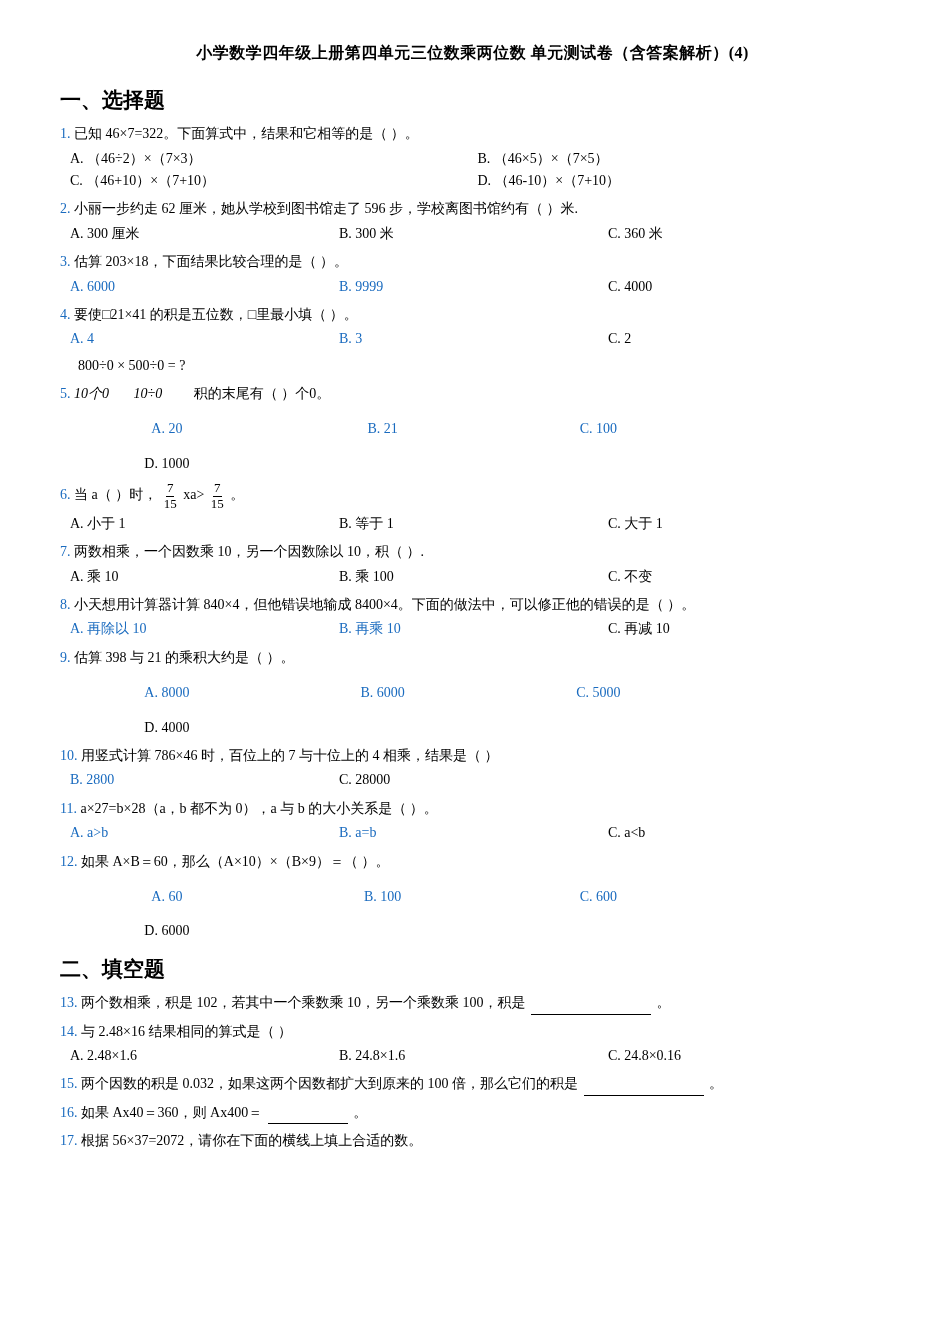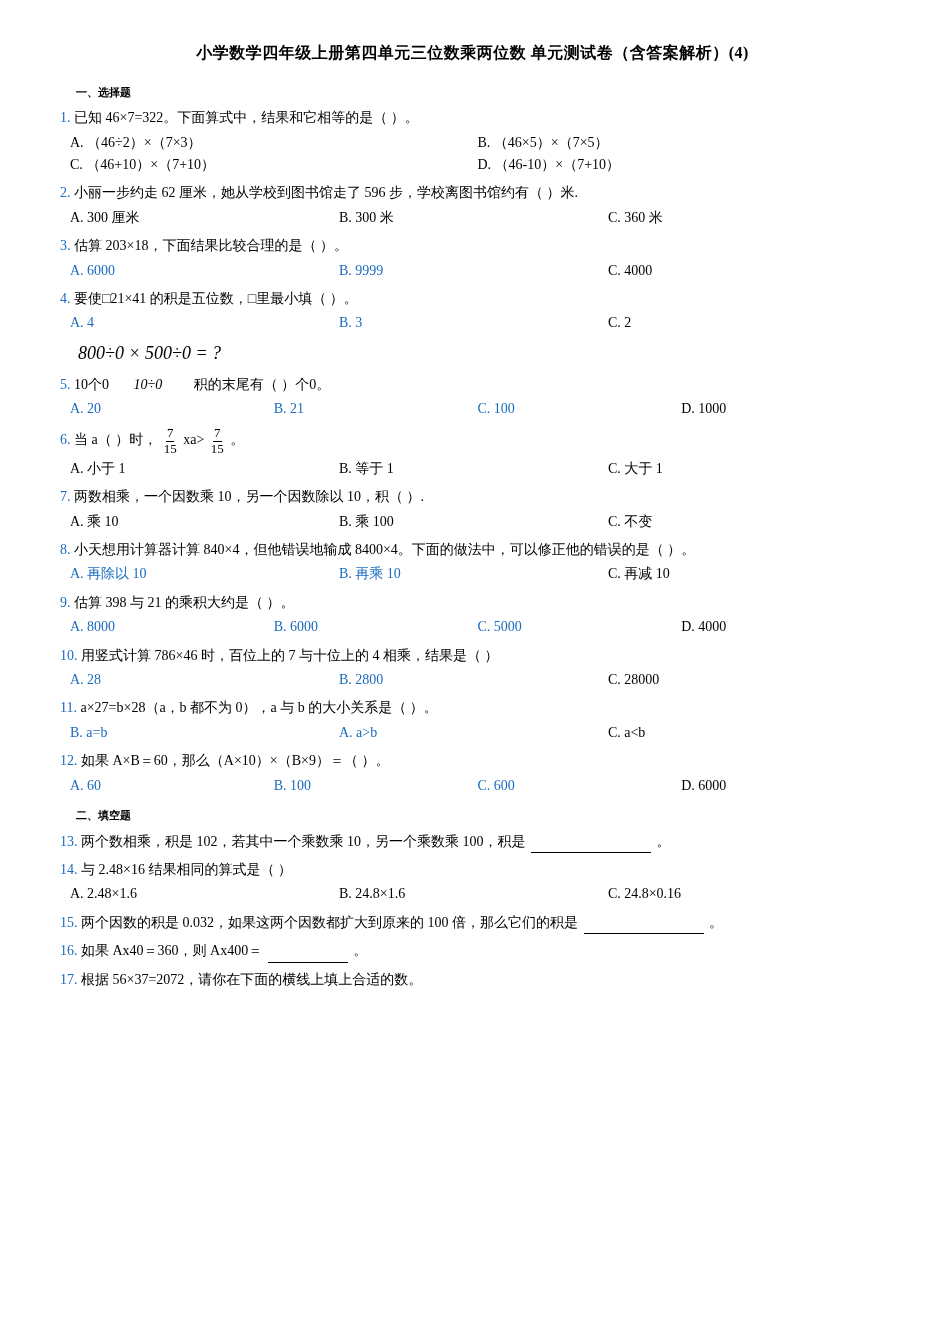--- a/index.html
+++ b/index.html
@@ -17,23 +17,23 @@
       background: #fff;
     }
     .title {
       text-align: center;
       font-size: 16px;
       font-weight: bold;
       margin-bottom: 18px;
       letter-spacing: 0.5px;
     }
     .section-header {
-      font-size: 11px;
+      font-size: 21px;
       font-weight: bold;
-      margin: 10px 0 6px 16px;
+      margin: 10px 0 6px 0;
     }
     .question {
       margin-bottom: 6px;
     }
     .question-num {
       color: #1a6bbf;
       font-weight: normal;
     }
     .question-text {
       color: #000;
@@ -57,28 +57,28 @@
       align-items: center;
       vertical-align: middle;
       font-size: 13px;
       line-height: 1.1;
       margin: 0 2px;
     }
     .fraction .num { border-bottom: 1px solid #000; padding: 0 1px; }
     .fraction .den { padding: 0 1px; }
     .math-display {
       margin: 2px 0 4px 18px;
-      font-style: italic;
-      font-size: 18px;
+      font-size: 14px;
     }
     .options-4col {
       display: flex;
       flex-wrap: wrap;
-      gap: 0;
-      margin: 2px 0 4px 10px;
+      gap: 12px;
+      margin: 13px 0 4px 10px;
+      text-align: center;
     }
     .options-4col .option {
       min-width: 200px;
       flex: 0 0 25%;
     }
     .options-3col .option {
       min-width: 200px;
       flex: 0 0 33%;
     }
     .options-2col .option {
@@ -151,21 +151,21 @@
       <div class="option blue">B. 3</div>
       <div class="option">C. 2</div>
     </div>
     <div class="math-display">
       <span>800÷0 × 500÷0 = ?</span>
     </div>
   </div>
 
   <div class="question">
     <span class="question-num">5.</span>
-    <span style="margin-top:28px;">10个0</span>
+    <span style="font-style:italic;margin-top:28px;">10个0</span>
     <span>&nbsp;&nbsp;&nbsp;&nbsp;&nbsp;</span>
     <span style="font-style:italic;">10÷0</span>
     <span>　　积的末尾有（  ）个0。</span>
     <div class="options-row options-4col">
       <div class="option blue">A. 20</div>
       <div class="option blue">B. 21</div>
       <div class="option blue">C. 100</div>
       <div class="option">D. 1000</div>
     </div>
   </div>
@@ -218,32 +218,31 @@
       <div class="option blue">B. 6000</div>
       <div class="option blue">C. 5000</div>
       <div class="option">D. 4000</div>
     </div>
   </div>
 
   <div class="question">
     <span class="question-num">10.</span>
     <span class="question-text">用竖式计算 786×46 时，百位上的 7 与十位上的 4 相乘，结果是（  ）</span>
     <div class="options-row options-3col">
-      <div class="option blue">A. 28</div>
       <div class="option blue">B. 2800</div>
       <div class="option">C. 28000</div>
     </div>
   </div>
 
   <div class="question">
     <span class="question-num">11.</span>
     <span class="question-text">a×27=b×28（a，b 都不为 0），a 与 b 的大小关系是（  ）。</span>
     <div class="options-row options-3col">
+      <div class="option blue">A. a&gt;b</div>
       <div class="option blue">B. a=b</div>
-      <div class="option blue">A. a&gt;b</div>
       <div class="option">C. a&lt;b</div>
     </div>
   </div>
 
   <div class="question">
     <span class="question-num">12.</span>
     <span class="question-text">如果 A×B＝60，那么（A×10）×（B×9）＝（  ）。</span>
     <div class="options-row options-4col">
       <div class="option blue">A. 60</div>
       <div class="option blue">B. 100</div>

